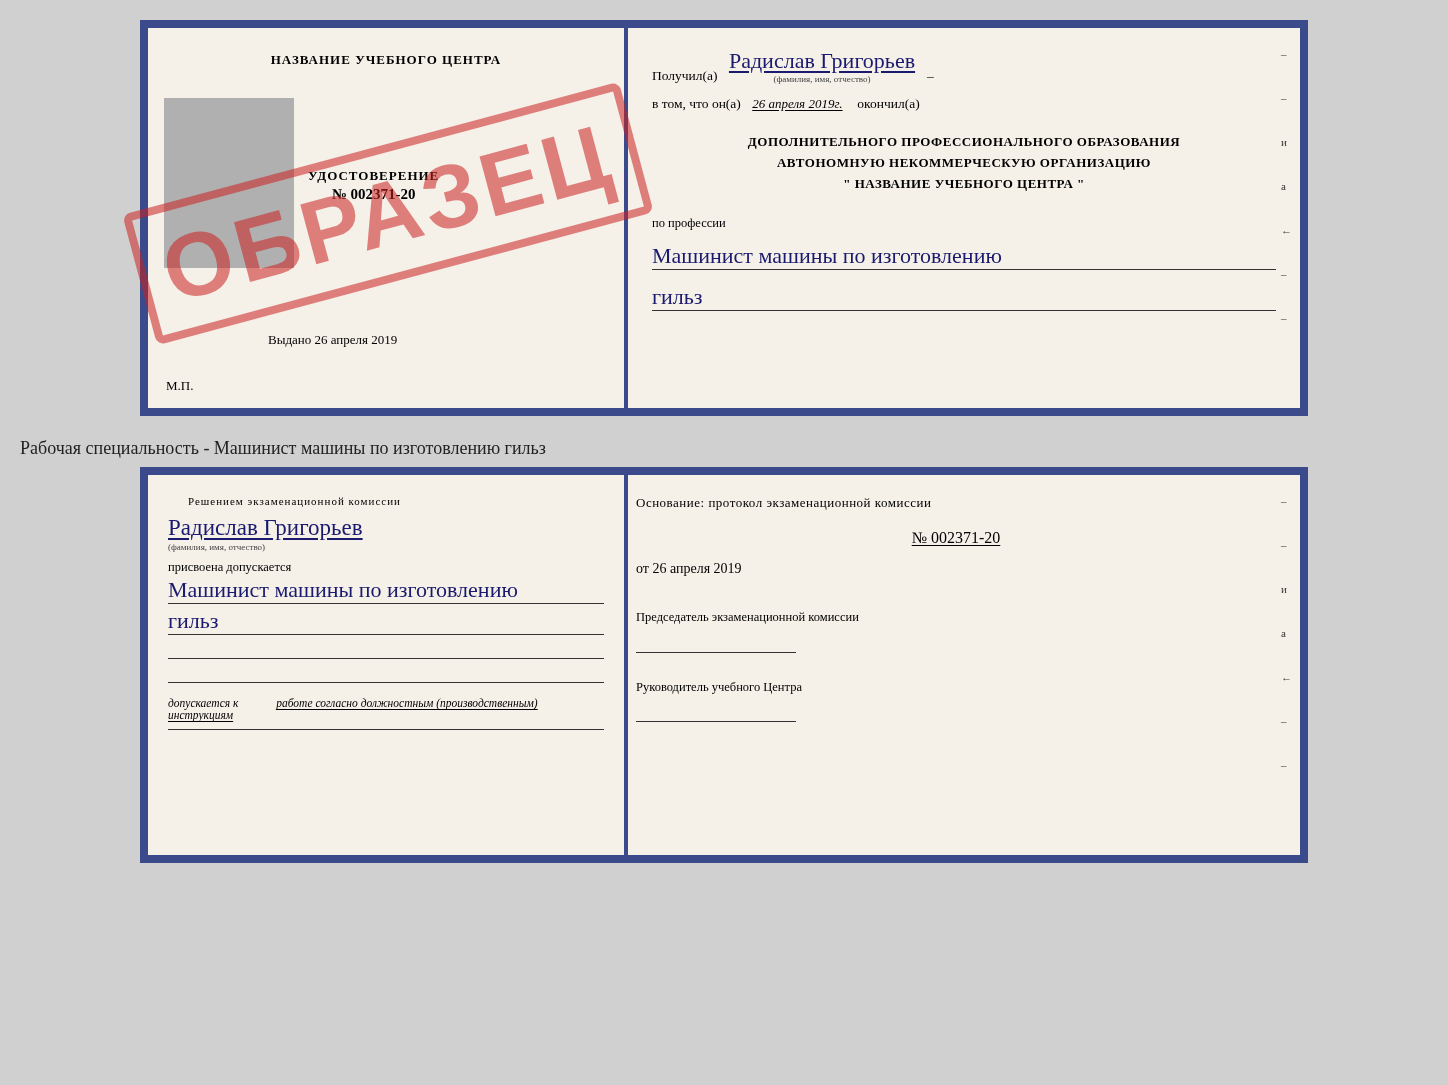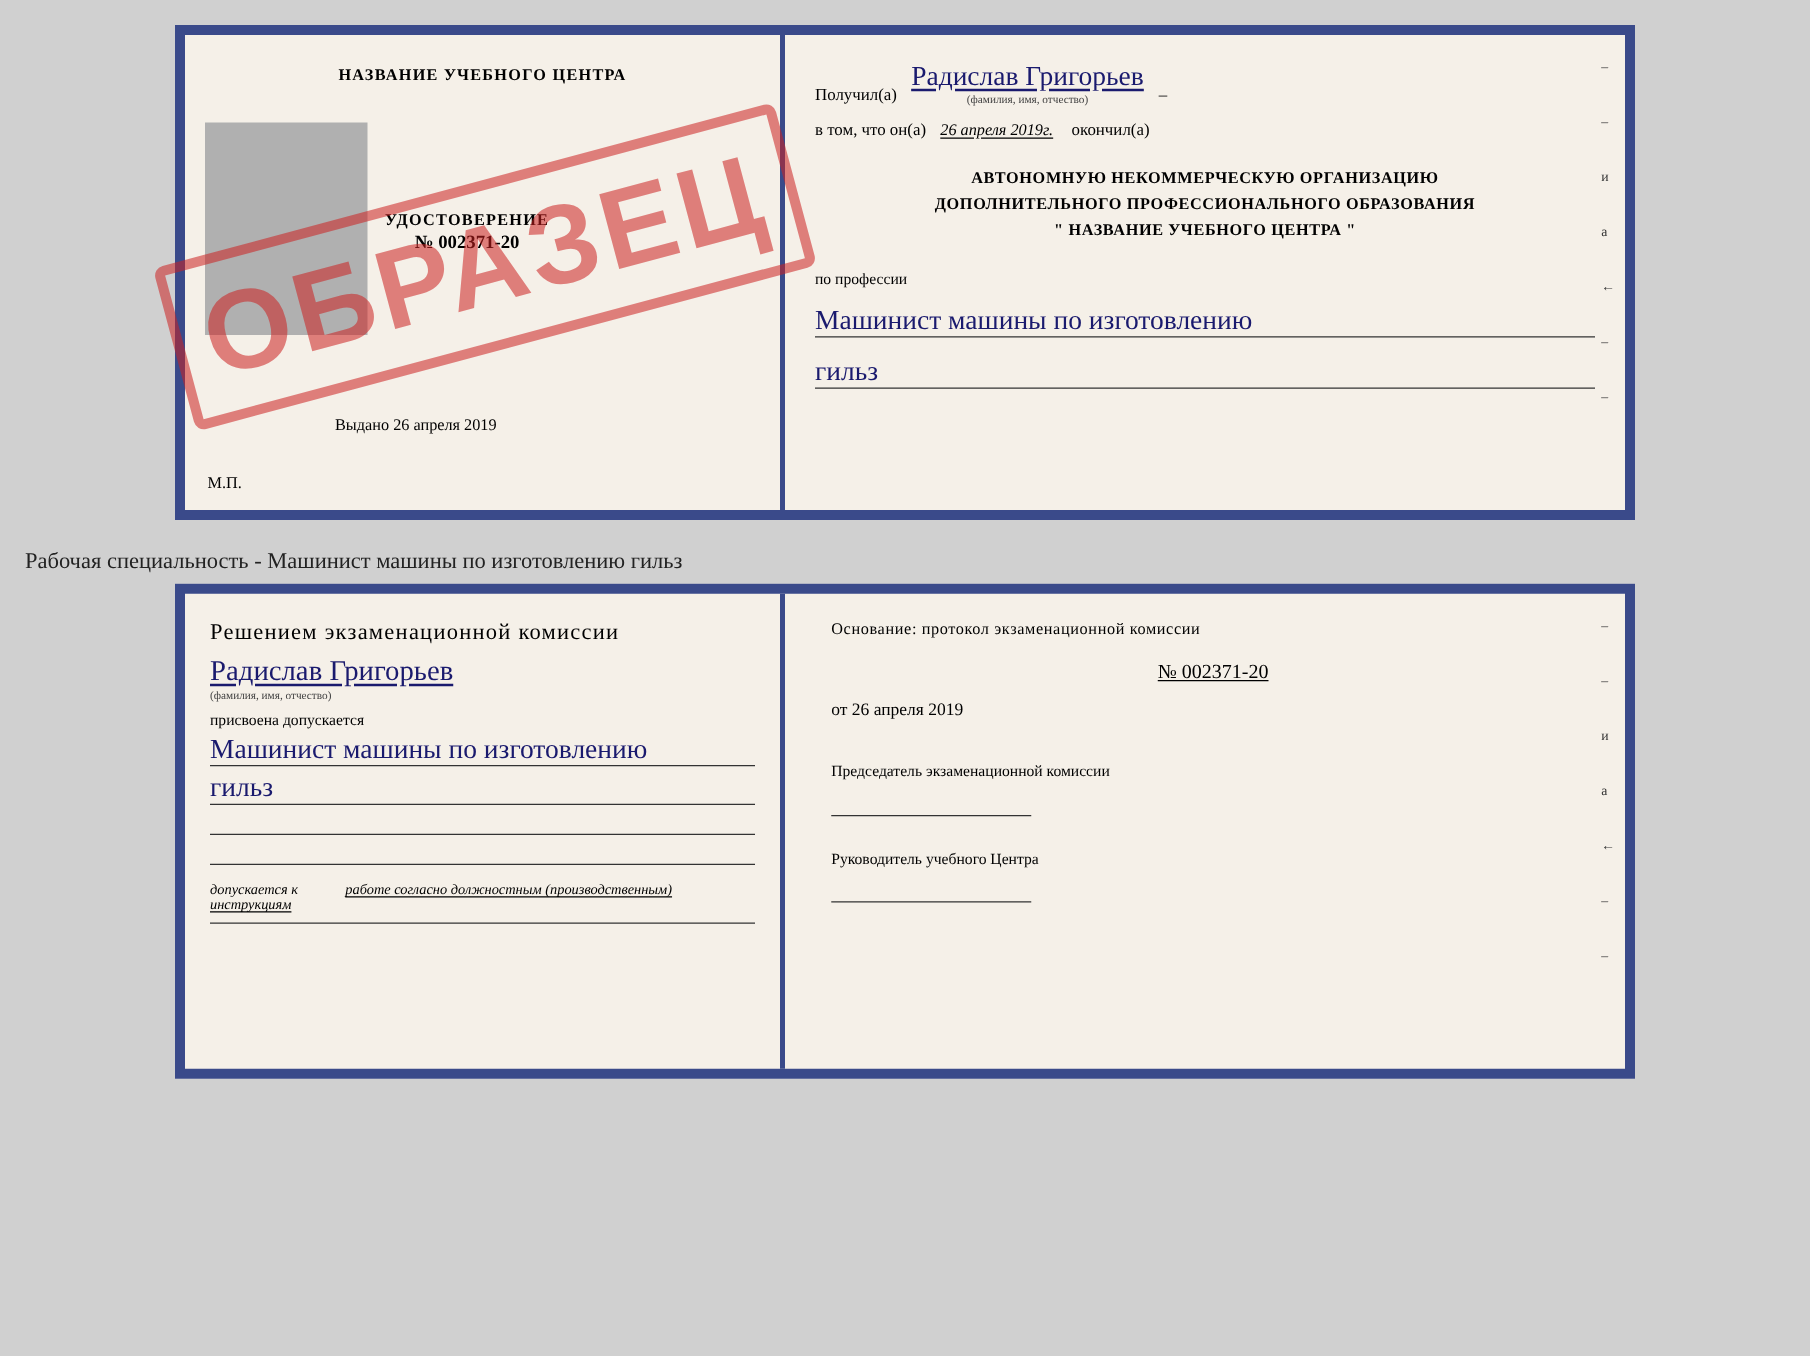--- a/index.html
+++ b/index.html
@@ -207,31 +207,32 @@
       border-right: 4px solid #3a4a8a;
       padding: 20px 20px 16px 20px;
       display: flex;
       flex-direction: column;
       min-height: 380px;
       position: relative;
     }
 
     .doc-right-bottom {
       flex: 1;
-      padding: 20px 24px 16px 37px;
+      padding: 20px 24px 16px 8px;
       display: flex;
       flex-direction: column;
       gap: 10px;
       position: relative;
     }
 
     .bottom-heading {
-      font-size: 18px;
+      font-size: 11px;
       letter-spacing: 1px;
       margin-bottom: 8px;
+      margin-left: 20px;
     }
 
     .bottom-handwritten-name {
       font-family: 'Brush Script MT', cursive, Georgia, serif;
       font-size: 23px;
       color: #1a1a6e;
       text-decoration: underline;
       text-underline-offset: 3px;
       display: block;
       margin-bottom: 1px;
@@ -371,22 +372,22 @@
 
     <div class="right-row">
       <span class="label">в том, что он(а)</span>
       &nbsp;
       <span class="date-underline">26 апреля 2019г.</span>
       &nbsp;&nbsp;
       <span>окончил(а)</span>
     </div>
 
     <div class="center-text-block">
+      <div>ДОПОЛНИТЕЛЬНОГО ПРОФЕССИОНАЛЬНОГО ОБРАЗОВАНИЯ</div>
       <div>АВТОНОМНУЮ НЕКОММЕРЧЕСКУЮ ОРГАНИЗАЦИЮ</div>
-      <div>ДОПОЛНИТЕЛЬНОГО ПРОФЕССИОНАЛЬНОГО ОБРАЗОВАНИЯ</div>
       <div>"   НАЗВАНИЕ УЧЕБНОГО ЦЕНТРА   "</div>
     </div>
 
     <div class="profession-label">по профессии</div>
     <span class="handwritten-profession">Машинист машины по изготовлению</span>
     <span class="handwritten-profession2">гильз</span>
 
     <div style="position:absolute; right:8px; top:20px; display:flex; flex-direction:column; gap:32px; font-size:11px; color:#333;">
       <span>–</span>
       <span>–</span>

